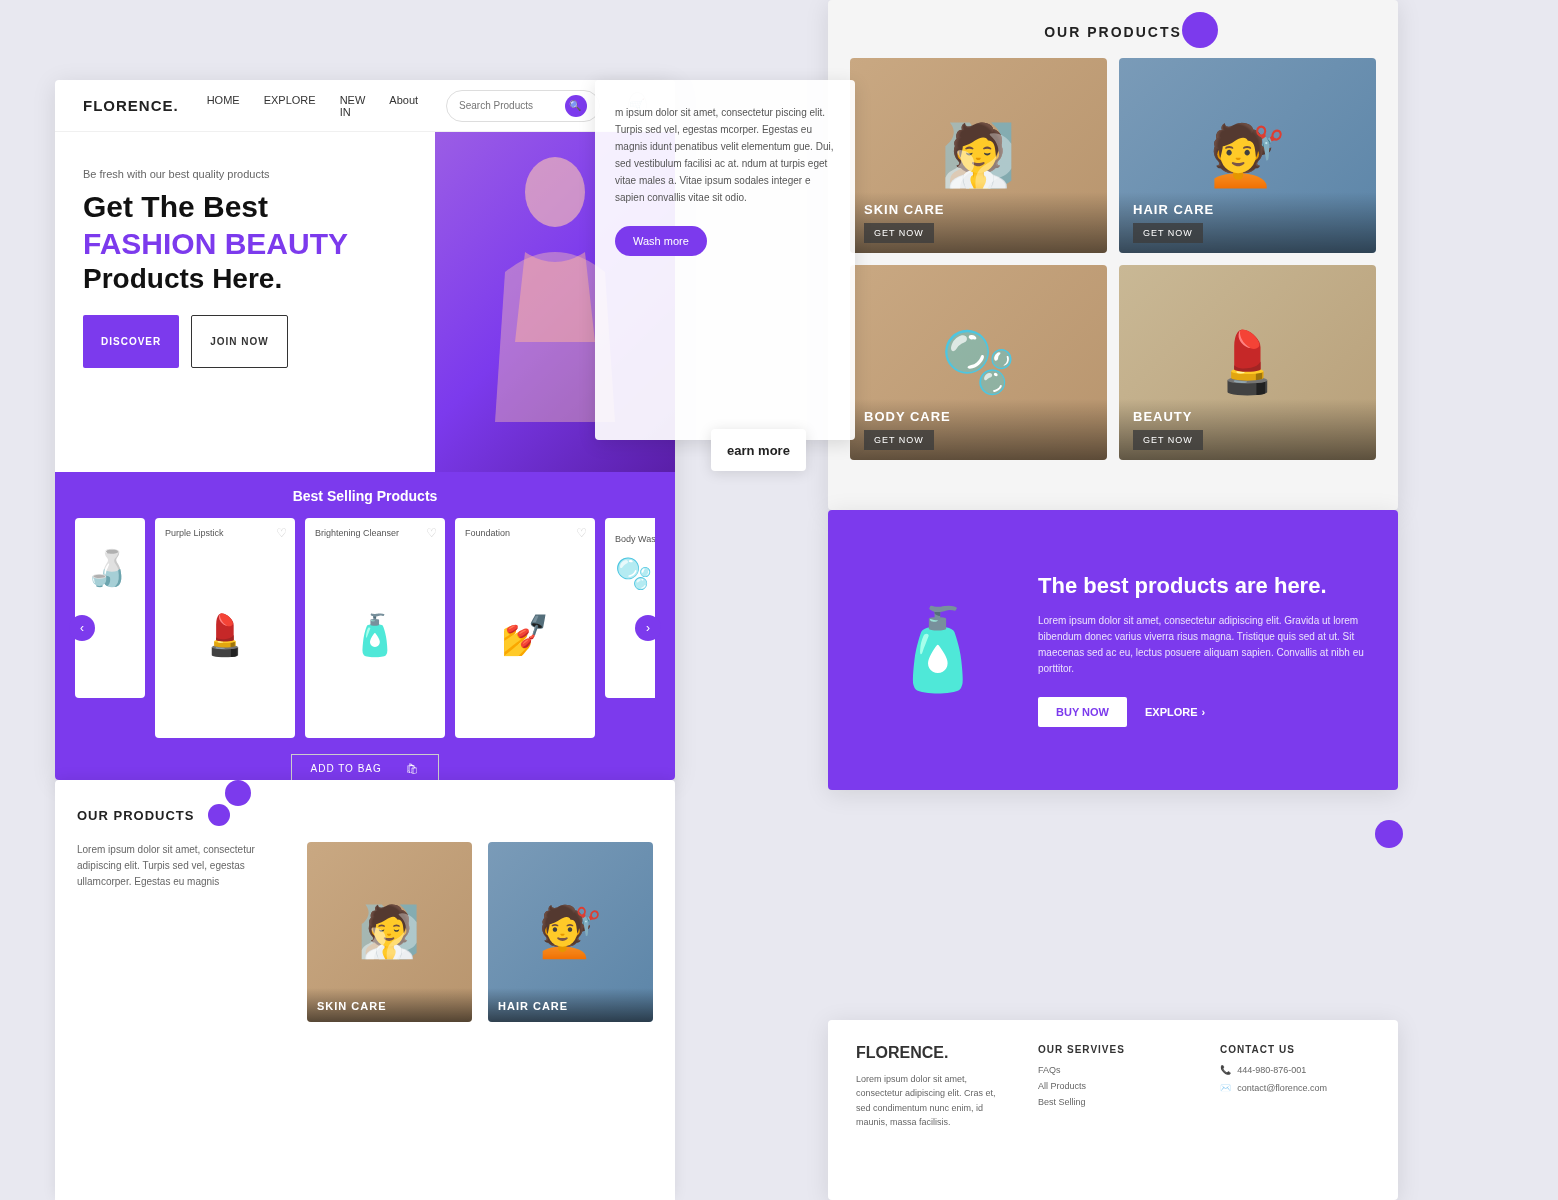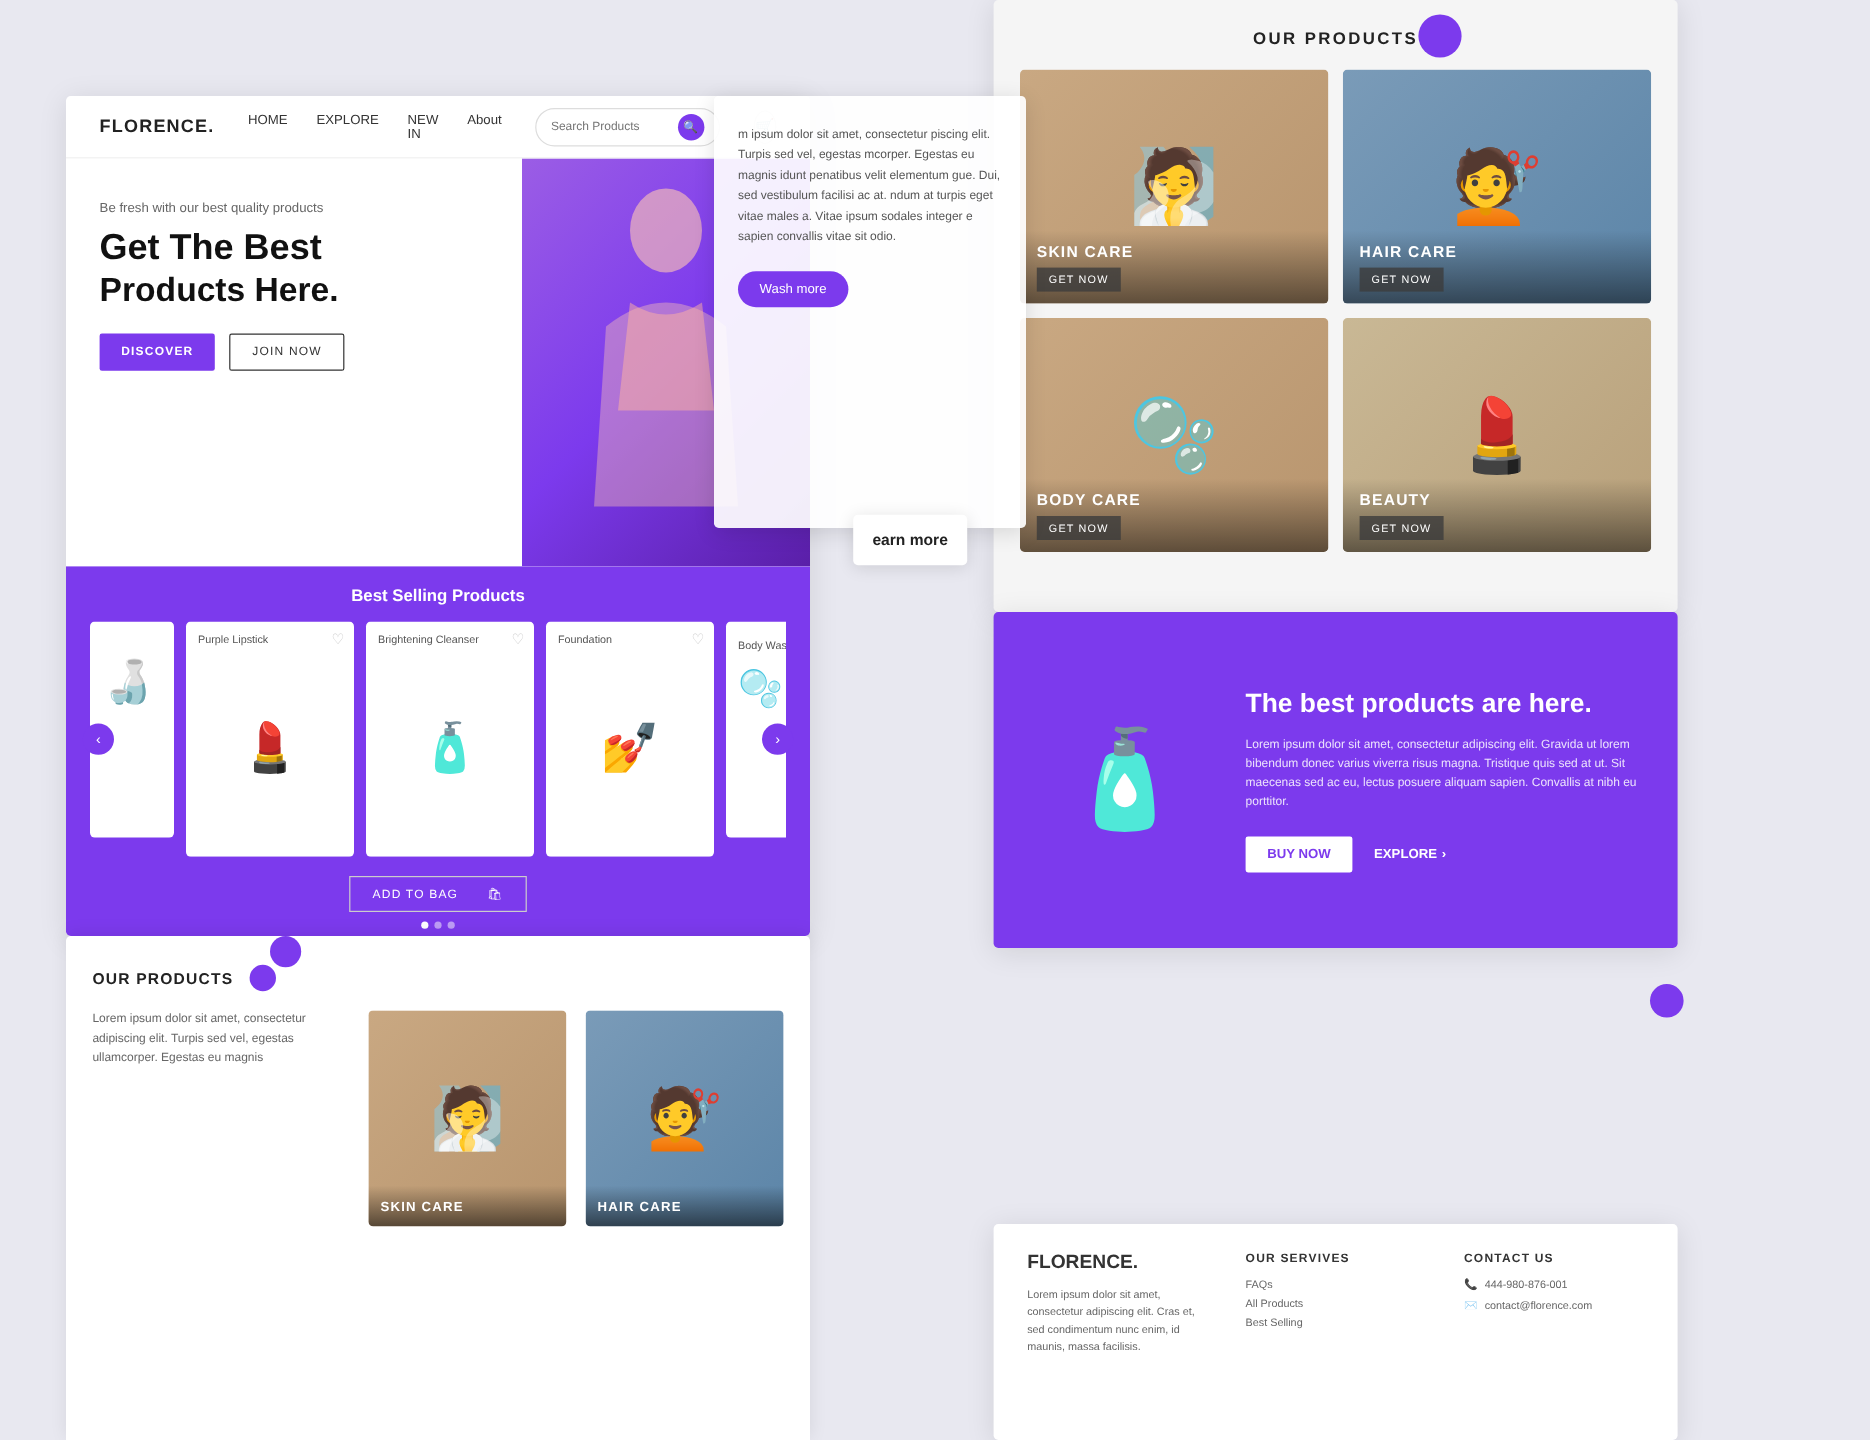--- a/index.html
+++ b/index.html
@@ -131,23 +131,23 @@
       font-size: 10px;
       font-weight: bold;
       letter-spacing: 1px;
       cursor: pointer;
       border-radius: 2px;
     }
     .btn-join {
       background: transparent;
       color: #333;
       border: 1.5px solid #333;
-      padding: 9px 18px;
+      padding: 20px 18px;
       font-size: 10px;
-      font-weight: normal;
+      font-weight: bold;
       letter-spacing: 1px;
       cursor: pointer;
       border-radius: 2px;
     }
     .hero-image-area {
       position: absolute;
       right: 0; top: 0;
       width: 240px;
       height: 340px;
       background: #7c3aed;
@@ -181,21 +181,21 @@
       display: flex;
       gap: 10px;
       overflow: hidden;
     }
     .product-card {
       background: #fff;
       border-radius: 4px;
       padding: 10px;
       width: 140px;
       min-width: 140px;
-      height: 196px;
+      height: 220px;
       position: relative;
       display: flex;
       flex-direction: column;
       align-items: center;
     }
     .product-card-partial {
       background: #fff;
       border-radius: 4px;
       padding: 10px;
       width: 70px;
@@ -701,20 +701,21 @@
       <input class="search-input" placeholder="Search Products" style="">
       <div class="search-icon-circle">🔍</div>
     </div>
     <div class="cart-icon">🛒</div>
   </nav>
 
   <div class="hero">
     <div class="hero-left">
       <div class="hero-subtitle">Be fresh with our best quality products</div>
       <div class="hero-title">Get The Best</div>
+      <div class="hero-title-purple">FASHION BEAUTY</div>
       <div class="hero-title-last">Products Here.</div>
       <div class="hero-buttons">
         <button class="btn-discover">DISCOVER</button>
         <button class="btn-join">JOIN NOW</button>
       </div>
     </div>
     <div class="hero-image-area">
       <div class="hero-model">
 
         <svg width="160" height="320" viewBox="0 0 160 320" fill="none">

